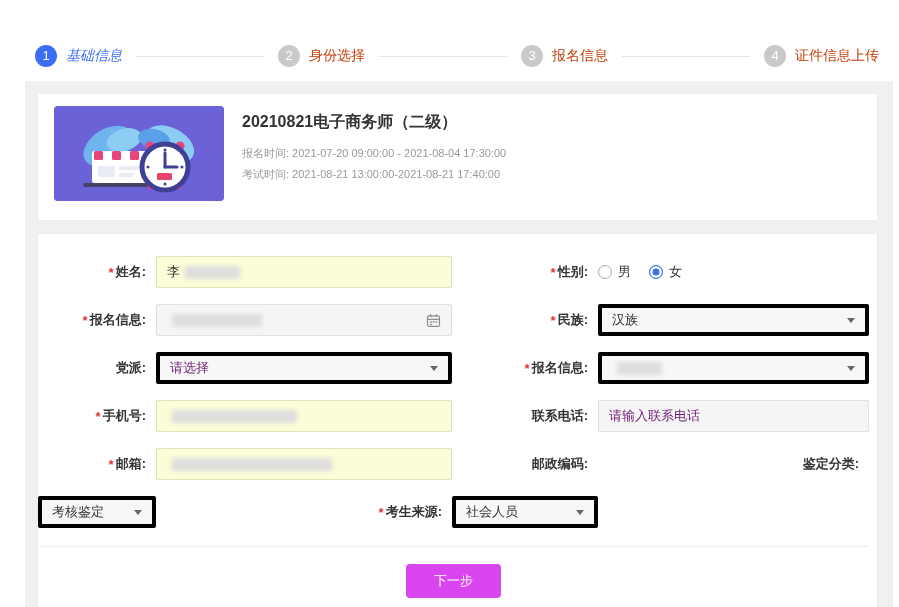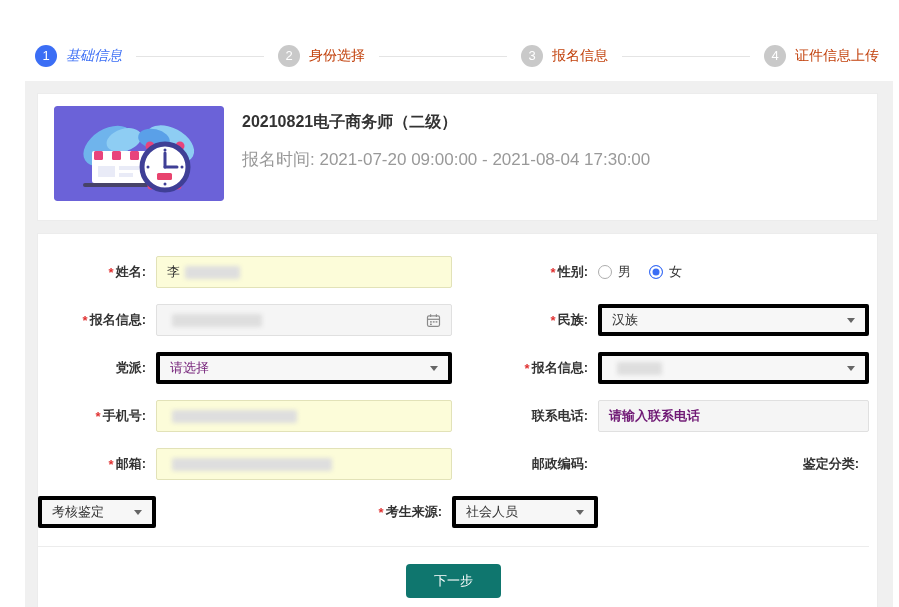--- a/index.html
+++ b/index.html
@@ -16,50 +16,50 @@
   .step-line{flex:1;height:1px;background:#e4e4e4;margin:0 14px;}
   
   .panel{position:absolute;top:81px;left:25px;right:6px;bottom:0;background:#f0f0f0;
         padding:12px 15px 10px 12px;box-sizing:border-box;}
   .card{background:#fff;border:1px solid #ececec;box-sizing:border-box;}
   
   .exam-card{display:flex;padding:12px 16px;height:128px;}
   .thumb{width:170px;height:95px;flex:none;border-radius:3px;overflow:hidden;}
   .exam-info{margin-left:18px;padding-top:2px;}
   .exam-title{font-size:16px;font-weight:bold;color:#333;margin:4px 0 10px;}
-  .exam-line{font-size:17px;color:#999;line-height:1.95;}
+  .exam-line{font-size:11px;color:#999;line-height:1.95;}
   
   .form-card{margin-top:12px;padding:22px 8px 0 0;}
   .form-grid{display:grid;grid-template-columns:118px 296px 146px 1fr;
         row-gap:16px;align-items:center;}
   .lbl{display:flex;justify-content:flex-end;align-items:center;font-size:13px;
         font-weight:bold;color:#333;padding-right:10px;white-space:nowrap;}
   .req{color:#e03131;margin-right:2px;}
   .field{height:32px;box-sizing:border-box;border-radius:2px;display:flex;
         align-items:center;padding:0 10px;font-size:13px;color:#333;}
   .yellow{background:#fcfcd9;border:1px solid #e2e2b8;}
-  .gray{background:#f5f5f5;border:1px solid #e0e0e0;font-weight:bold;}
+  .gray{background:#f5f5f5;border:1px solid #e0e0e0;}
   .select{background:#f7f7f7;border:4px solid #000000;cursor:pointer;align-items:center;}
   .ph{color:#701a75;}
   .caret{margin-left:auto;width:0;height:0;border-left:4px solid transparent;
         border-right:4px solid transparent;border-top:5px solid #666;flex:none;}
   .blob{display:inline-block;height:13px;background:#dedede;border-radius:2px;
         filter:blur(2px);margin-left:5px;flex:none;}
   .w45{width:45px}.w55{width:55px}.w90{width:90px}.w125{width:125px}.w160{width:160px}
   .icon-right{margin-left:auto;display:flex;align-items:center;}
   
   .radios{display:flex;align-items:center;font-size:13px;color:#333;gap:18px;}
   .radio{display:flex;align-items:center;cursor:pointer;}
   .rb{width:14px;height:14px;border-radius:50%;border:1px solid #adadad;background:#fff;
         box-sizing:border-box;margin-right:6px;flex:none;}
   .rb.on{border:1px solid #3b6ef5;background:#3b6ef5;box-shadow:inset 0 0 0 2.5px #fff;}
   
   .form-footer{border-top:1px solid #ececec;margin-top:18px;padding:17px 0 16px;
         text-align:center;}
-  .next-btn{background:#0f766e;color:#fff;border:none;border-radius:4px;
+  .next-btn{background:#d946ef;color:#fff;border:none;border-radius:4px;
         font-size:13px;padding:8px 28px;cursor:pointer;
         font-family:"Liberation Sans","DejaVu Sans",sans-serif;}
 </style>
 </head>
 <body>
 
 <div class="page">
 
   <div class="steps">
     <div class="step active">
@@ -111,20 +111,21 @@
           <circle cx="94" cy="61" r="1.5" fill="#3f3f96"></circle>
           <circle cx="128" cy="61" r="1.5" fill="#3f3f96"></circle>
           <line x1="111" y1="61" x2="111" y2="47" stroke="#3f3f96" stroke-width="3" stroke-linecap="round"></line>
           <line x1="111" y1="61" x2="123" y2="61" stroke="#3f3f96" stroke-width="3" stroke-linecap="round"></line>
           <rect x="103" y="67" width="15" height="7" rx="1.5" fill="#e8436e"></rect>
         </svg>
       </div>
       <div class="exam-info">
         <div class="exam-title">20210821电子商务师（二级）</div>
         <div class="exam-line">报名时间: 2021-07-20 09:00:00 - 2021-08-04 17:30:00</div>
+        <div class="exam-line">考试时间: 2021-08-21 13:00:00-2021-08-21 17:40:00</div>
       </div>
     </div>
 
     <div class="card form-card">
       <div class="form-grid">
 
         <div class="lbl">
           <span class="req">*</span>
           <span>姓名:</span>
         </div>

